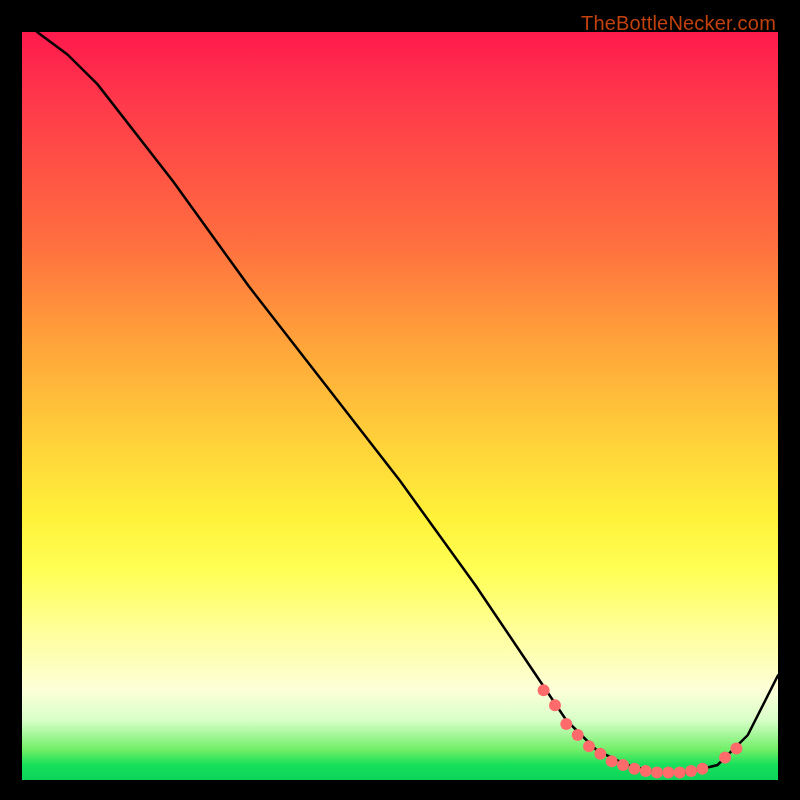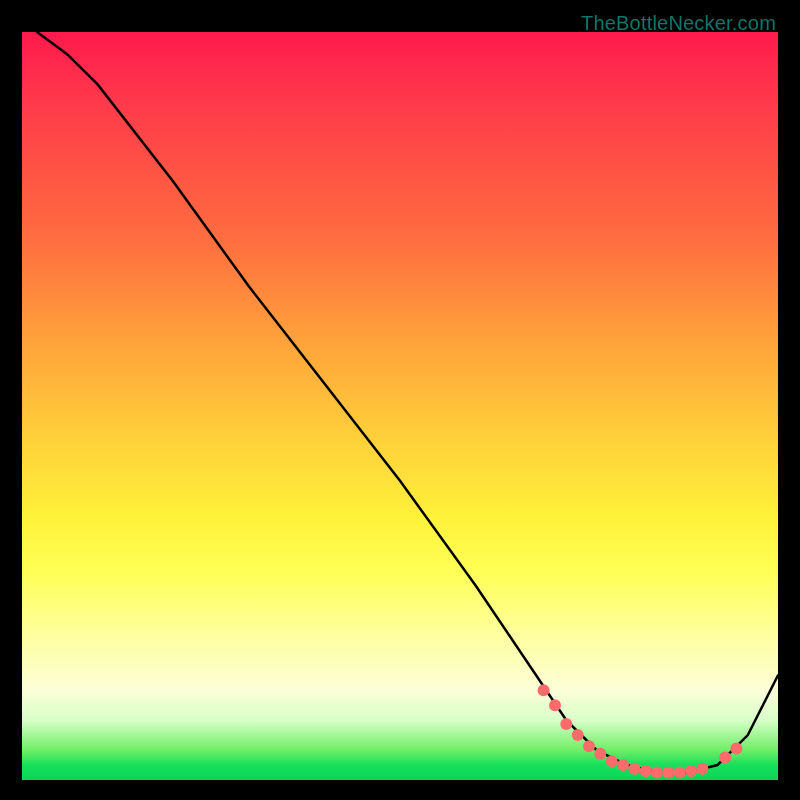--- a/index.html
+++ b/index.html
@@ -39,21 +39,21 @@
       #d8ffc8 92%,
       #6fee66 96%,
       #16e05b 98%,
       #0cd45a 100%
     );
   }
   .watermark {
     position: absolute;
     top: 2px;
     right: 14px;
-    color: #0f766e;
+    color: #c2410c;
     font-size: 20px;
     letter-spacing: 0.2px;
     user-select: none;
   }
   svg.curve {
     position: absolute;
     left: 0;
     top: 0;
     width: 756px;
     height: 748px;

